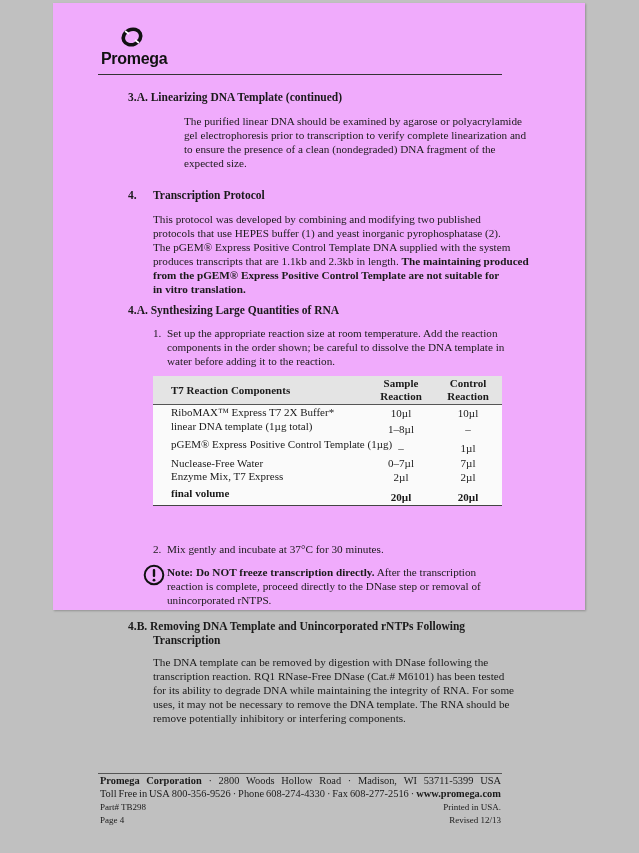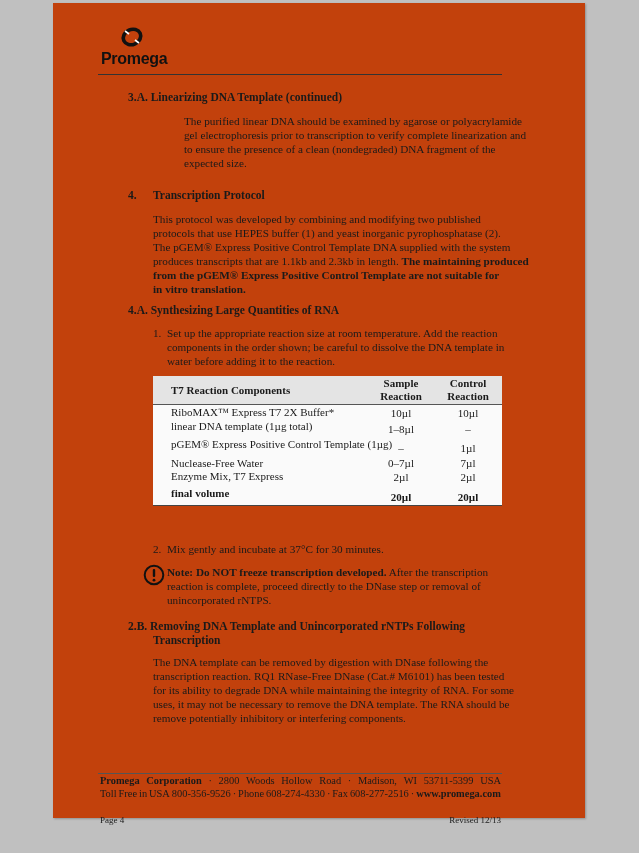--- a/index.html
+++ b/index.html
@@ -7,22 +7,22 @@
       width: 639px; height: 853px;
       background: #c0c0c0;
       position: relative;
       overflow: hidden;
       font-family: "Liberation Serif", "DejaVu Serif", serif;
       color: #1a1a1a;
     }
     .page {
       position: absolute;
       left: 53px; top: 3px;
-      width: 532px; height: 815px;
-      background: #c2410c;
+      width: 532px; height: 607px;
+      background: #f0abfc;
       box-shadow: 1px 1px 2px rgba(0,0,0,0.25);
     }
     .abs { position: absolute; }
     
     .logo { left: 48px; top: 22px; width: 80px; }
     .logo-mark { position: absolute; left: 19px; top: 0; width: 24px; height: 24px; }
     .logo-text {
       position: absolute; left: 0; top: 25px;
       font-family: "Liberation Sans", "DejaVu Sans", sans-serif;
       font-weight: bold; font-size: 16px; letter-spacing: -0.3px;
@@ -141,27 +141,27 @@
 
   <div class="abs p" style="left:100px; top:539px;">2.</div>
   <div class="abs p" style="left:114px; top:539px;">Mix gently and incubate at 37°C for 30 minutes.</div>
 
   <svg class="abs note-icon" viewBox="0 0 22 22">
     <circle cx="11" cy="11" r="9.3" fill="none" stroke="#111" stroke-width="2"></circle>
     <rect x="9.8" y="5" width="2.4" height="8" rx="1" fill="#111"></rect>
     <circle cx="11" cy="16.2" r="1.4" fill="#111"></circle>
   </svg>
   <div class="abs p" style="left:114px; top:562px;">
-    <div><b>Note: Do NOT freeze transcription developed.</b><span> After the transcription</span></div>
+    <div><b>Note: Do NOT freeze transcription directly.</b><span> After the transcription</span></div>
     <div>reaction is complete, proceed directly to the DNase step or removal of</div>
     <div>unincorporated rNTPS.</div>
   </div>
 
   <div class="abs h" style="left:75px; top:616px; line-height:14px;">
-    <div>2.B. Removing DNA Template and Unincorporated rNTPs Following</div>
+    <div>4.B. Removing DNA Template and Unincorporated rNTPs Following</div>
     <div style="padding-left:25px;">Transcription</div>
   </div>
   <div class="abs p" style="left:100px; top:652px;">
     <div>The DNA template can be removed by digestion with DNase following the</div>
     <div>transcription reaction. RQ1 RNase-Free DNase (Cat.# M6101) has been tested</div>
     <div>for its ability to degrade DNA while maintaining the integrity of RNA. For some</div>
     <div>uses, it may not be necessary to remove the DNA template. The RNA should be</div>
     <div>remove potentially inhibitory or interfering components.</div>
   </div>
 
@@ -188,17 +188,21 @@
     <span>800-356-9526</span>
     <span>·</span>
     <span>Phone</span>
     <span>608-274-4330</span>
     <span>·</span>
     <span>Fax</span>
     <span>608-277-2516</span>
     <span>·</span>
     <span style="font-weight:bold;">www.promega.com</span>
   </div>
+  <div class="abs foot-line jf small" style="top:799px;">
+    <span>Part# TB298</span>
+    <span>Printed in USA.</span>
+  </div>
   <div class="abs foot-line jf small" style="top:812px;">
     <span>Page 4</span>
     <span>Revised 12/13</span>
   </div>
 </div>
 
 </body></html>

